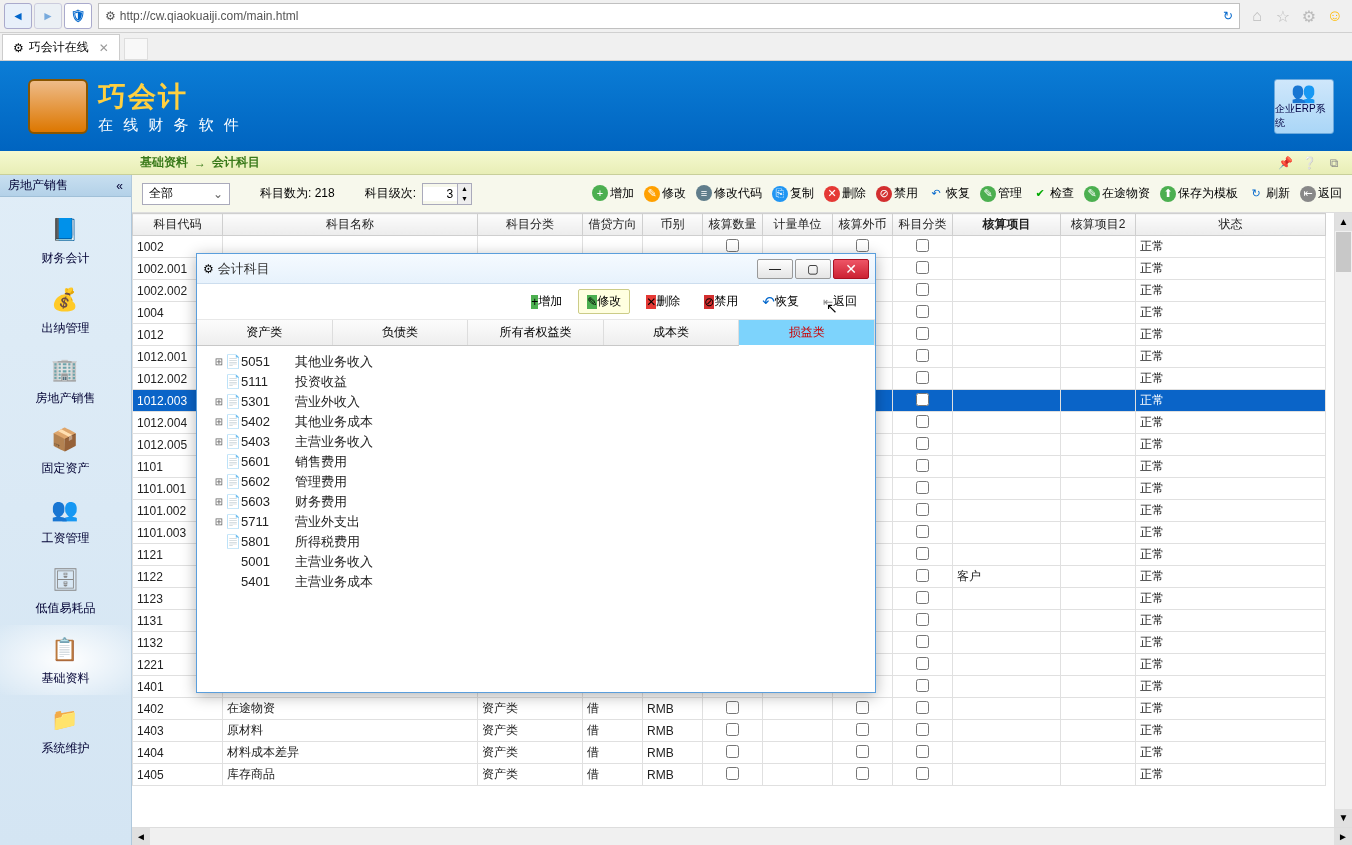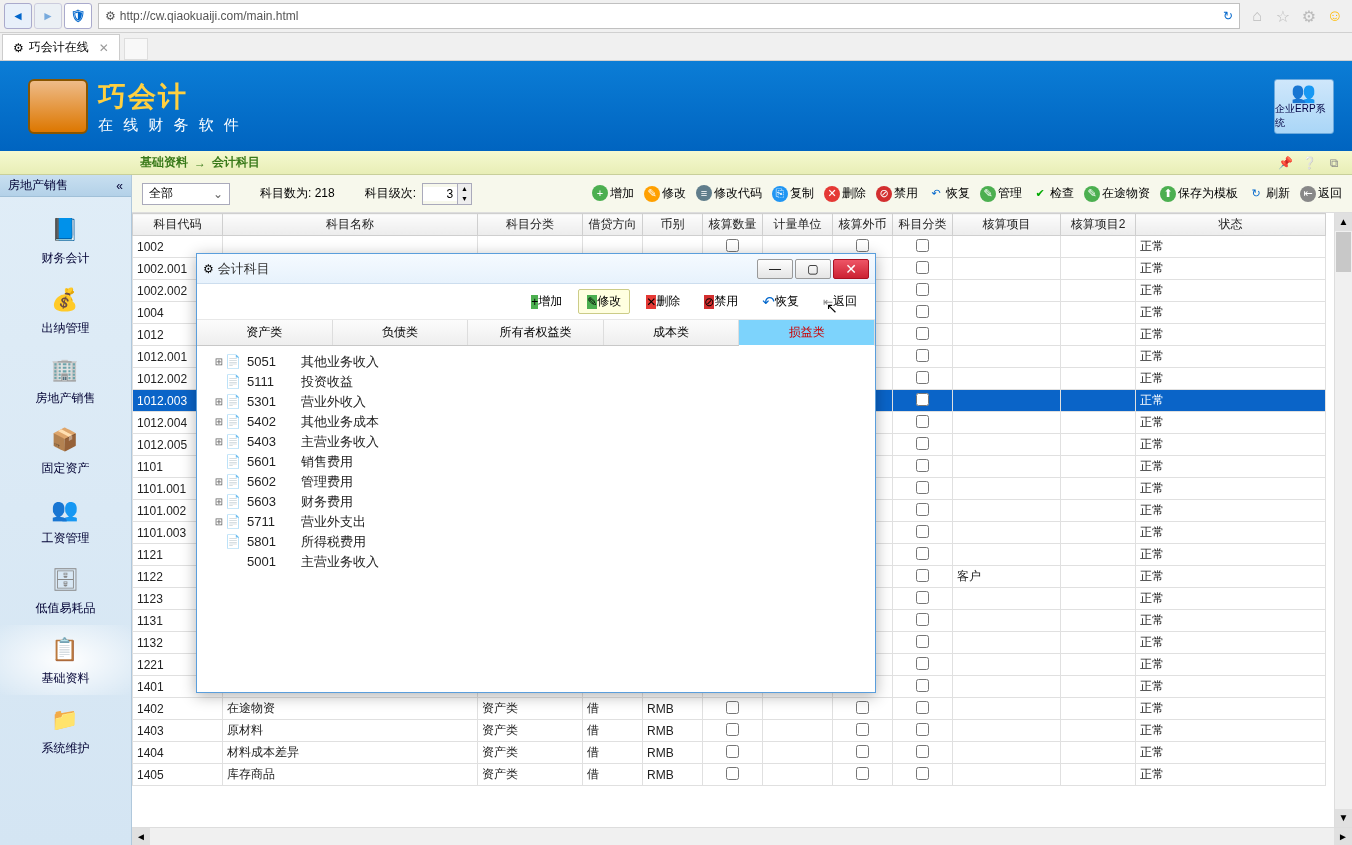--- a/index.html
+++ b/index.html
@@ -86,21 +86,21 @@
 .dlg-toolbar { height: 36px; display: flex; align-items: center; justify-content: flex-end; padding: 0 10px; gap: 8px; border-bottom: 1px solid #e8e8e8; }
 .dlg-btn { display: inline-flex; align-items: center; padding: 3px 8px; cursor: pointer; }
 .dlg-btn.active { border: 1px solid #cc8; background: #ffffe0; border-radius: 2px; }
 .dlg-tabs { height: 26px; display: flex; border-bottom: 1px solid #c8c8c8; }
 .dlg-tab { flex: 1; display: flex; align-items: center; justify-content: center; border-right: 1px solid #ddd; background: linear-gradient(#fcfcfc, #eee); cursor: pointer; }
 .dlg-tab.active { background: #7dd3fc; border-bottom: 1px solid #fff; margin-bottom: -1px; color: #c00; }
 .tree { padding: 6px 10px; font-size: 13px; line-height: 20px; }
 .tree-row { display: flex; align-items: center; height: 20px; padding-left: 6px; }
 .tree-row .exp { width: 12px; color: #666; font-size: 10px; text-align: center; }
 .tree-row .ficon { width: 16px; text-align: center; color: #666; }
-.tree-row .code { width: 46px; color: #222; margin-left: 6px; }
+.tree-row .code { width: 46px; color: #222; }
 .tree-row .name { color: #222; margin-left: 8px; }
 .cursor-img { position: absolute; left: 826px; top: 300px; font-size: 14px; z-index: 200; color: #000; pointer-events: none; }
 </style>
 </head>
 <body>
 
 <div class="browser-bar">
   <div class="nav-btn">◄</div>
   <div class="nav-btn" style="opacity:.5">►</div>
   <div class="nav-btn" style="background:#fff">🛡</div>
@@ -257,21 +257,21 @@
             <tr id="thead-row">
               <th style="width: 90px;">科目代码</th>
               <th style="width: 255px;">科目名称</th>
               <th style="width: 105px;">科目分类</th>
               <th style="width: 60px;">借贷方向</th>
               <th style="width: 60px;">币别</th>
               <th style="width: 60px;">核算数量</th>
               <th style="width: 70px;">计量单位</th>
               <th style="width: 60px;">核算外币</th>
               <th style="width: 60px;">科目分类</th>
-              <th style="width: 108px;">核算项目</th>
+              <th style="width: 108px; font-weight: bold;">核算项目</th>
               <th style="width: 75px;">核算项目2</th>
               <th style="width: 190px;">状态</th>
             </tr>
           </thead>
         <tbody id="tbody">
             <tr>
               <td>1002</td>
               <td></td>
               <td></td>
               <td></td>
@@ -739,16 +739,22 @@
         <span class="ficon">📄</span>
         <span class="code">5801</span>
         <span class="name">所得税费用</span>
       </div>
       <div class="tree-row">
         <span class="exp"></span>
         <span class="ficon"></span>
         <span class="code">5001</span>
         <span class="name">主营业务收入</span>
       </div>
+      <div class="tree-row">
+        <span class="exp"></span>
+        <span class="ficon"></span>
+        <span class="code">5401</span>
+        <span class="name">主营业务成本</span>
+      </div>
     </div>
 </div>
 
 <div class="cursor-img">↖</div>
 
 </body></html>

